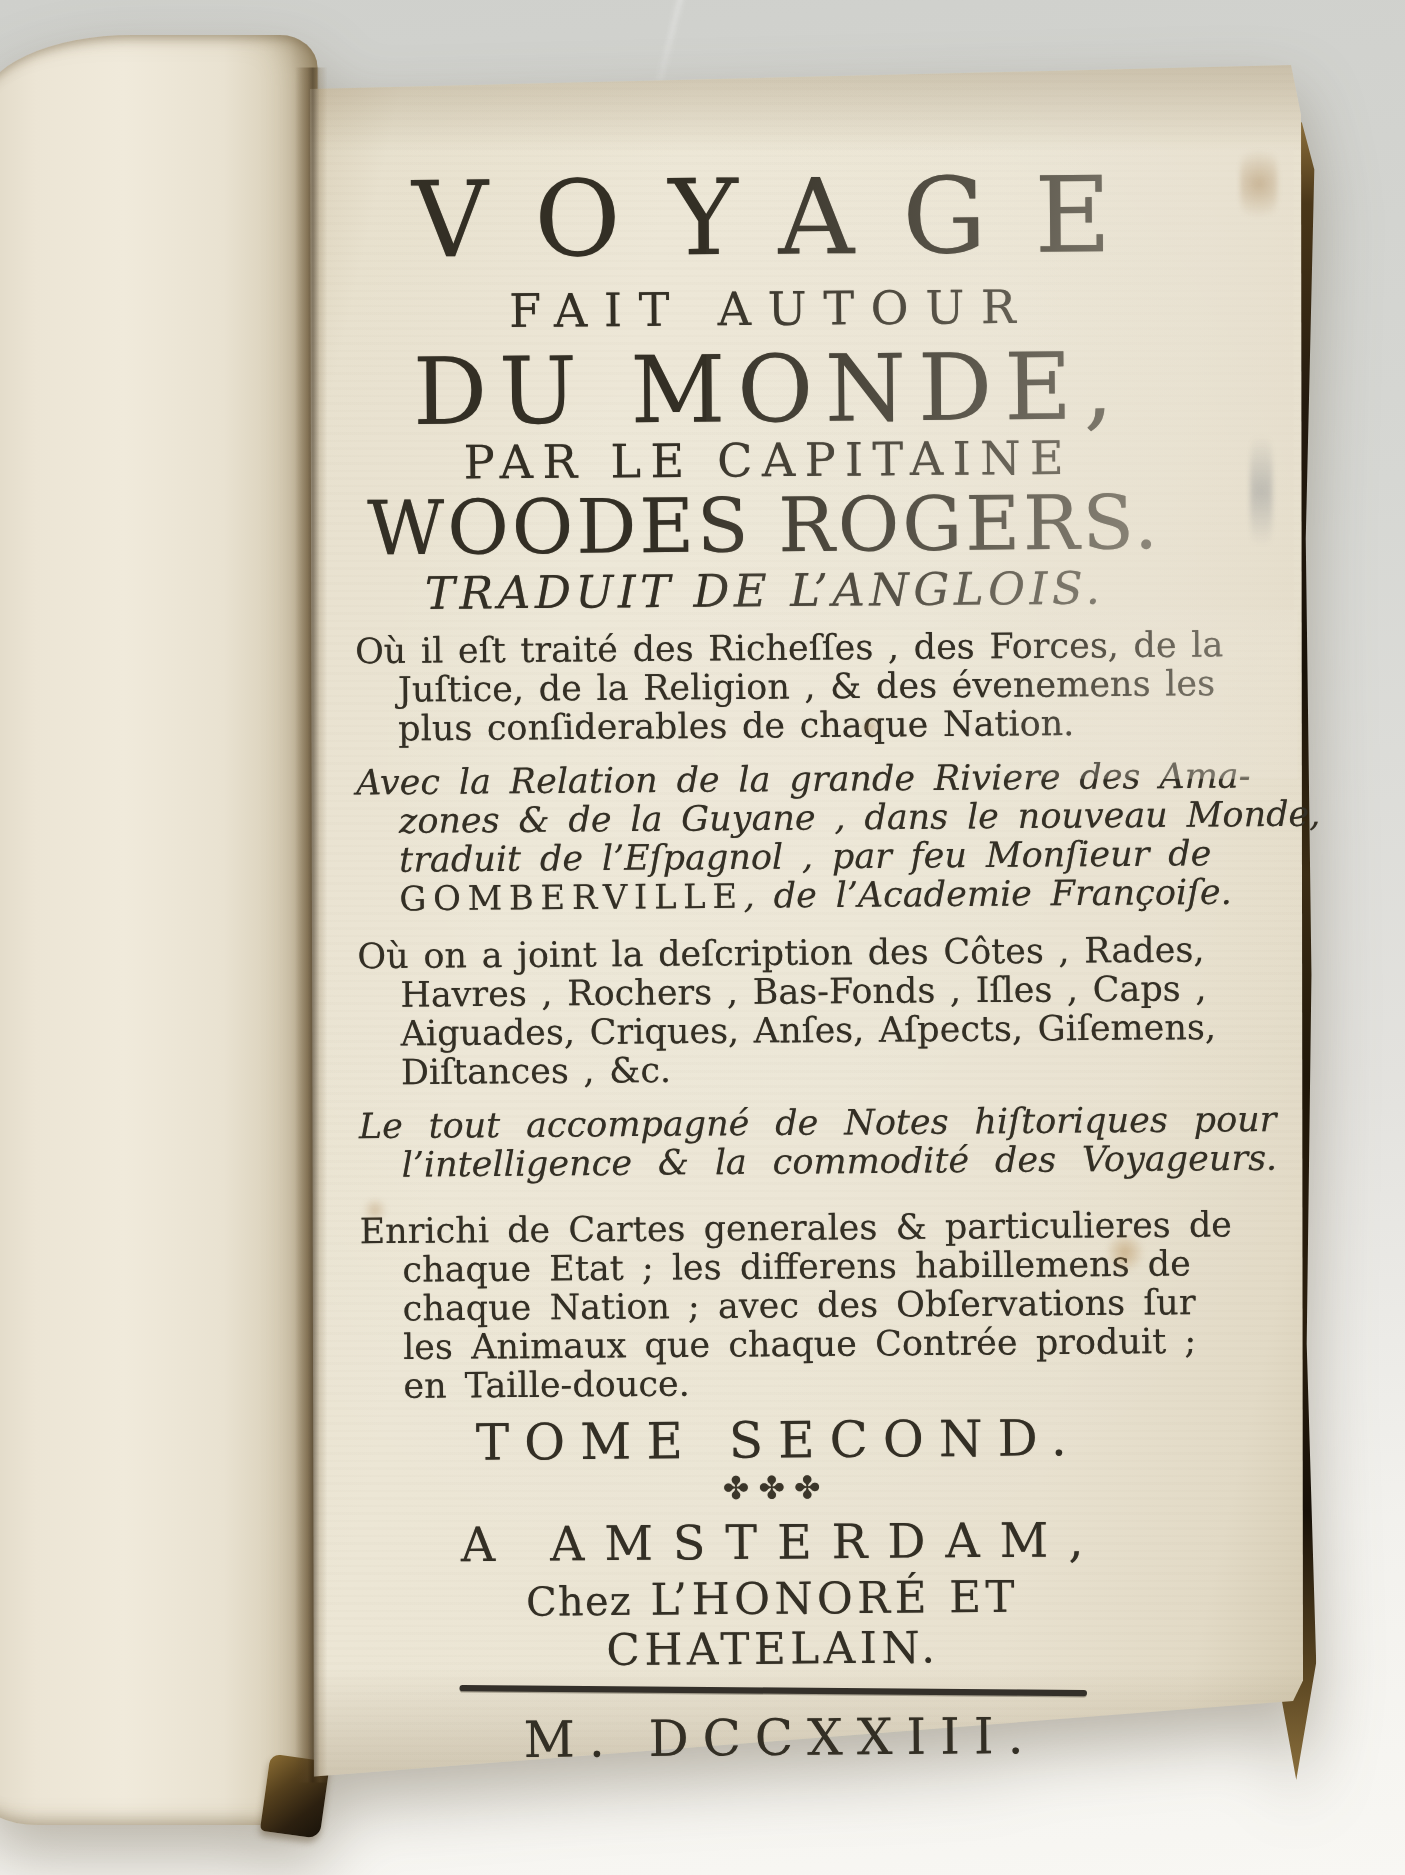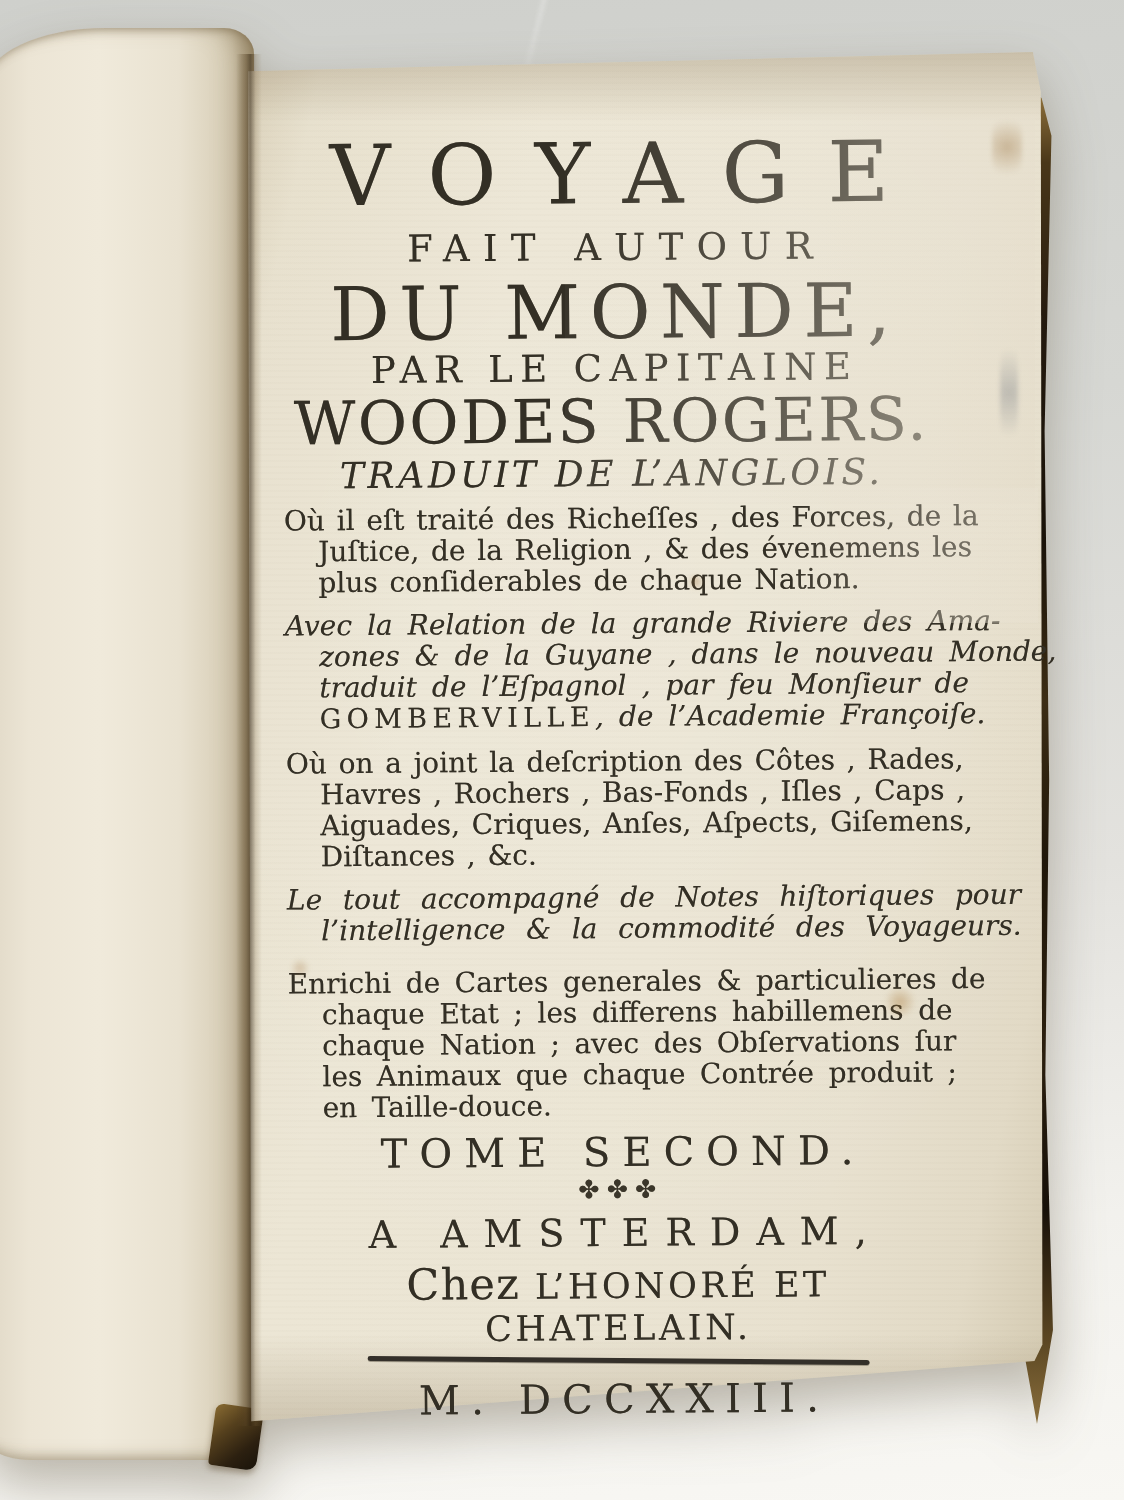--- a/index.html
+++ b/index.html
@@ -78,21 +78,21 @@
   .para .line:first-child{padding-left:0;}
   .para.italic{font-style:italic;word-spacing:.22em;margin-top:12px;}
   .p-desc{margin-top:14px;}
   .p-notes{margin-top:20px;word-spacing:.42em !important;}
   .p-enrichi{margin-top:22px;word-spacing:.2em;}
   .gname{font-style:normal;font-size:27px;letter-spacing:.2em;}
   .t-tome{font-size:40px;line-height:1.05;letter-spacing:.3em;text-indent:.3em;margin-top:10px;}
   .t-orn{font-family:"DejaVu Sans","Liberation Sans",sans-serif;font-size:25px;line-height:1.2;letter-spacing:.3em;text-indent:.3em;margin-top:2px;color:#3b362a;}
   .t-city{font-size:38px;line-height:1.1;letter-spacing:.42em;text-indent:.42em;margin-top:8px;}
   .t-pub{font-size:35px;line-height:1.15;letter-spacing:.1em;margin-top:4px;}
-  .t-pub .chez{font-size:43px;letter-spacing:.03em;}
+  .t-pub .chez{font-size:32px;letter-spacing:.03em;}
   .rule{width:502px;height:5px;background:#34302a;margin:10px auto 6px;transform:rotate(0.9deg);border-radius:3px;
         box-shadow:0 1px 0 rgba(52,46,32,.35);}
   .t-date{font-size:40px;line-height:1.1;letter-spacing:.28em;text-indent:.28em;margin-top:14px;}
   
   .fade-title{
     position:absolute;left:565px;top:118px;width:470px;height:385px;pointer-events:none;
     background:linear-gradient(100deg,rgba(235,229,215,0) 0%,rgba(235,229,215,.22) 45%,rgba(232,225,209,.5) 78%,rgba(228,220,202,.55) 100%);
   }
   .fade-para{
     position:absolute;left:792px;top:488px;width:246px;height:135px;pointer-events:none;

